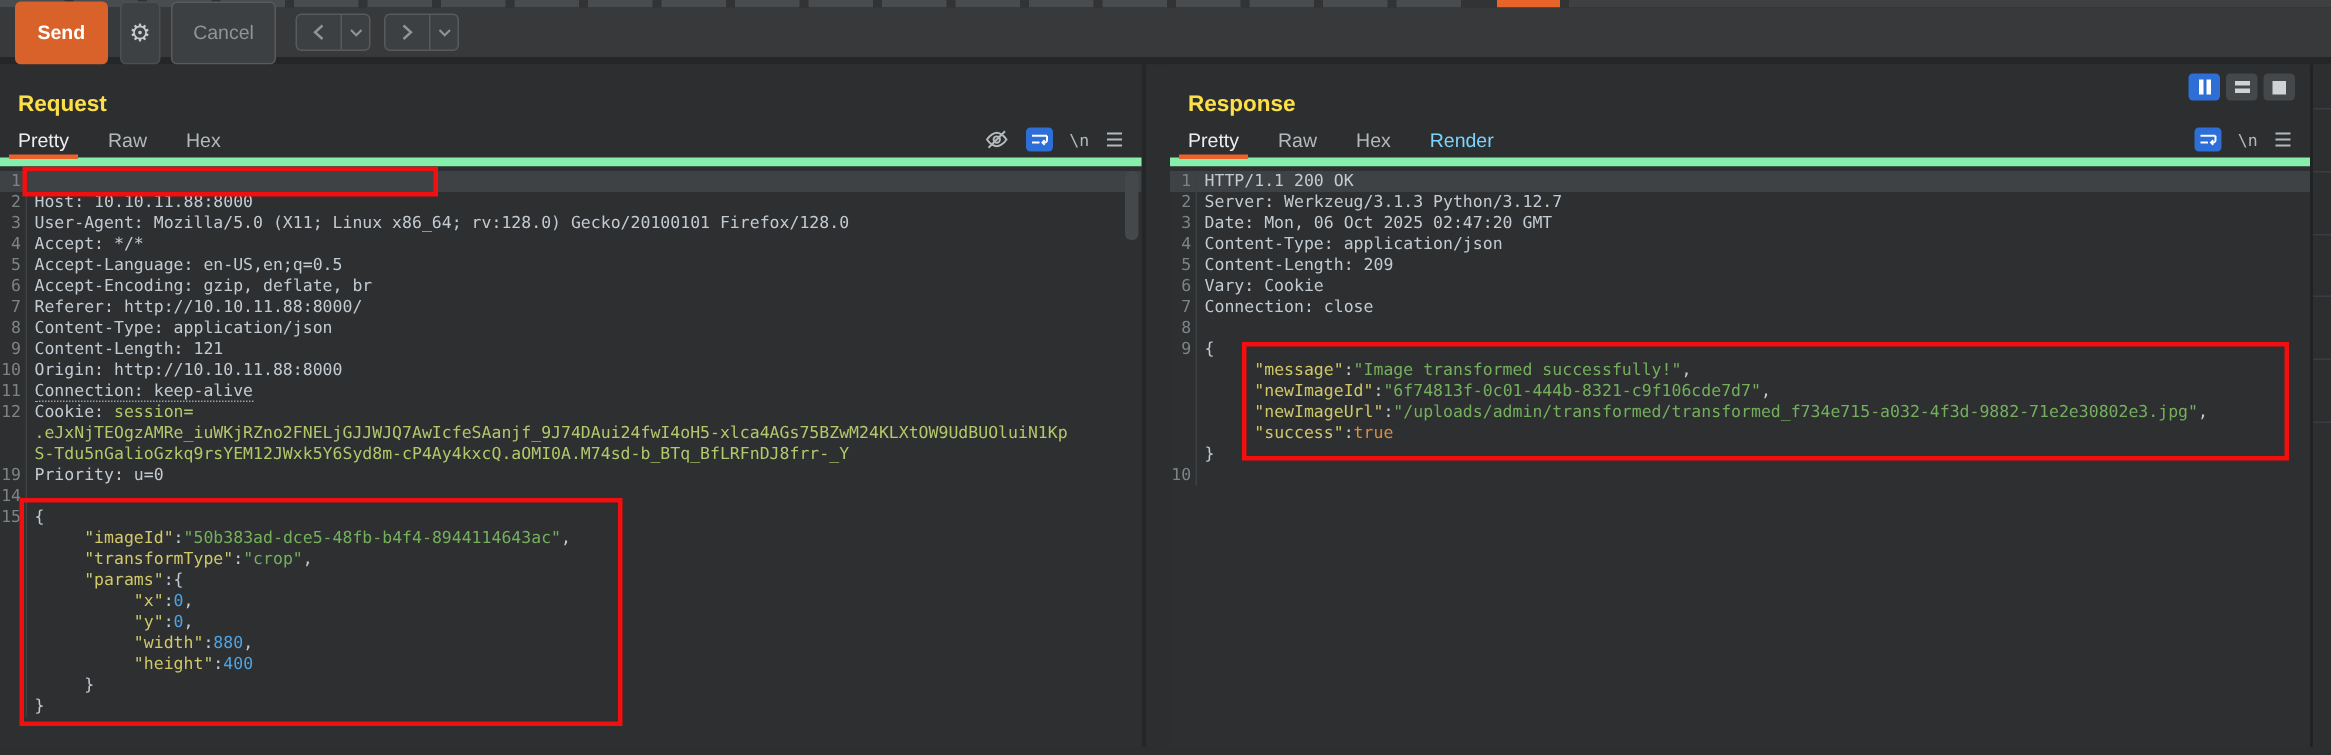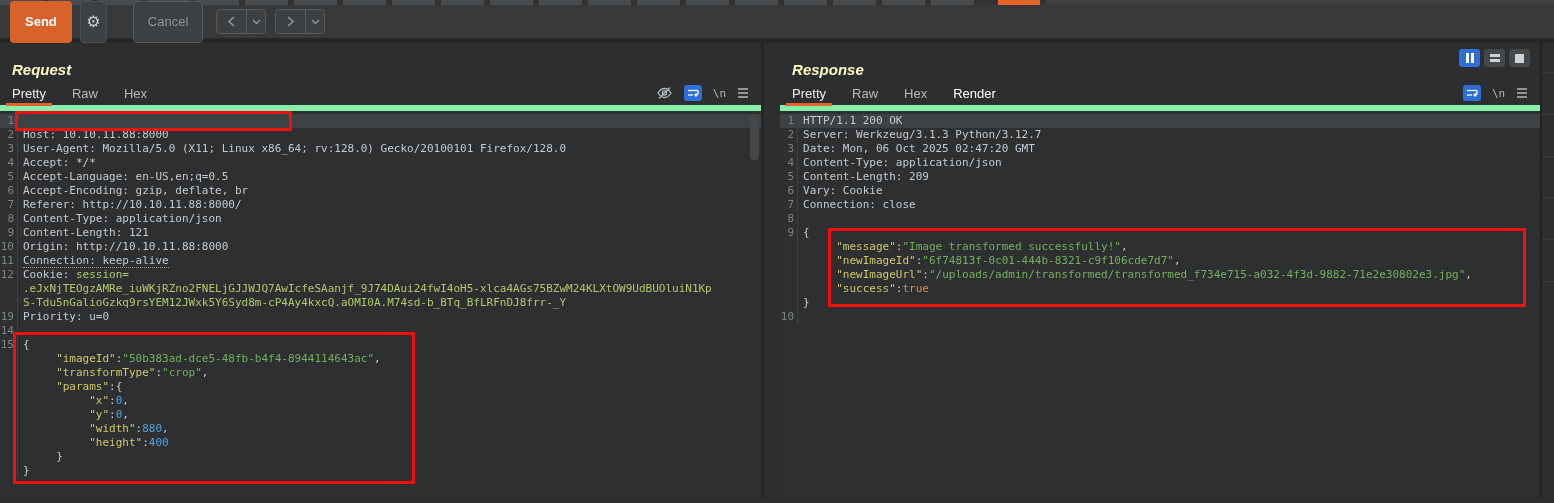--- a/index.html
+++ b/index.html
@@ -12,45 +12,45 @@
   .topstrip { height:5px; background:#313335; display:flex; gap:6px; overflow:hidden; }
   .tabseg { width:43px; height:5px; background:#494c4e; flex:none; }
   .tabseg.active { background:#e8632a; width:42px; margin-left:18px; }
   .topstrip .rest { flex:1; background:#3e4042; }
 
   
   .toolbar { height:38px; background:#37393b; display:flex; align-items:center; border-bottom:5px solid #242628; }
   .btn { display:flex; align-items:center; justify-content:center; height:42px; border-radius:4px; font-size:13px; cursor:default; }
   .btn-send { margin-left:10px; padding:0 15px; background:#d9622b; color:#fff; font-weight:bold; }
   .btn-gear { margin-left:8px; width:27px; background:#3e4143; border:1px solid #4c4f51; color:#c6cacd; font-size:16px; }
-  .btn-cancel { margin-left:26px; padding:0 14px; background:#3d4042; border:1px solid #585b5d; color:#8f9497; }
+  .btn-cancel { margin-left:7px; padding:0 14px; background:#3d4042; border:1px solid #585b5d; color:#8f9497; }
   .navgroup { margin-left:13px; height:25px; border:1px solid #585b5d; border-radius:4px; background:#3d4042; display:flex; align-items:stretch; }
   .navgroup + .navgroup { margin-left:9px; }
   .navmain { width:29px; display:flex; align-items:center; justify-content:center; }
   .navdrop { width:19px; border-left:1px solid #585b5d; display:flex; align-items:center; justify-content:center; }
   .navgroup svg { stroke:#8f9497; }
 
   
   main { display:flex; height:455px; }
   .vdivider { width:3px; background:#242628; }
   .panel { display:flex; flex-direction:column; background:#2c2e30; position:relative; }
   .panel.request { width:769px; }
   .panel.response { width:768px;margin-left:16px; }
   .inspector { width:14px; background:#2c2e30; border-left:2px solid #202224; display:flex; flex-direction:column; }
   .inspector .cell { border-bottom:1px solid #3a3d3f; flex:none; }
   .inspector .fill { flex:1; }
 
   .panel-head { padding:16px 12px 0; }
-  .panel-title { font-size:15px; font-weight:bold; color:#fef9c3; line-height:22px;font-style:italic; }
+  .panel-title { font-size:15px; font-weight:bold; color:#fde047; line-height:22px; }
 
   .tabrow { height:30px; display:flex; align-items:center; padding:0 12px; border-bottom:6px solid #86efac; }
   .tab { font-size:13px; color:#b4b9bc; margin-right:26px; position:relative; height:100%; display:flex; align-items:center; }
   .tab.selected { color:#eceeef; }
   .tab.selected::after { content:""; position:absolute; left:-6px; right:-6px; bottom:-1px; height:3px; background:#e8632a; }
-  .tab.disabled { color:#ffffff; }
+  .tab.disabled { color:#7dd3fc; }
   .tabicons { margin-left:auto; display:flex; align-items:center; gap:11px; }
   .wrapicon { width:18px; height:16px; border-radius:3px; background:#2d6fd6; display:flex; align-items:center; justify-content:center; }
   .nlicon { font-family:"DejaVu Sans Mono", monospace; font-size:11px; color:#b4b9bc; }
 
   .layoutbtns { position:absolute; top:6px; right:10px; display:flex; gap:4px; }
   .lbtn { width:21px; height:18px; border-radius:3px; background:#45484a; display:flex; align-items:center; justify-content:center; gap:2px; }
   .lbtn.selected { background:#2d6fd6; }
   .lbtn .vbar { width:3px; height:10px; background:#fff; }
   .lbtn.col { flex-direction:column; }
   .lbtn .hbar { width:10px; height:3px; background:#cfd3d6; }

